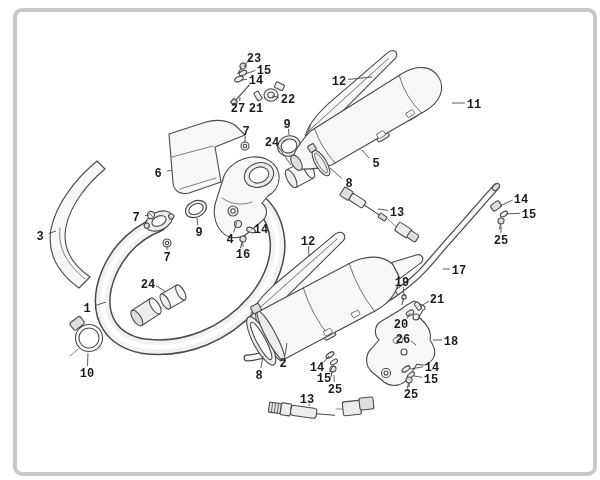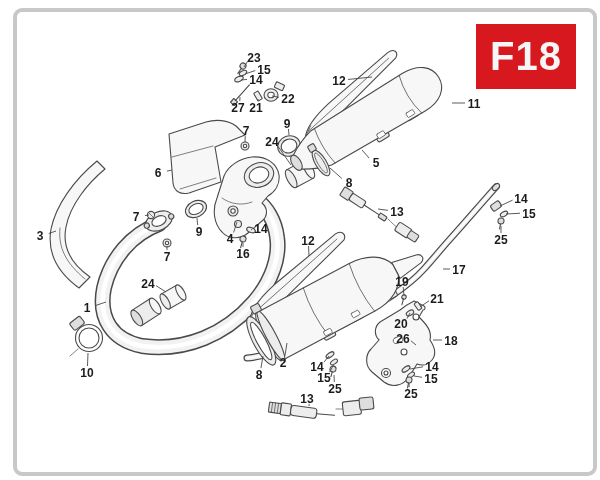--- a/index.html
+++ b/index.html
@@ -1,17 +1,17 @@
 <!DOCTYPE html>
 <html><head>
 <meta charset="utf-8">
 <style>
   html,body{margin:0;padding:0;background:#ffffff;}
   .stage{position:relative;width:600px;height:480px;background:#fff;overflow:hidden;
-         font-family:Liberation Sans, sans-serif;}
+         font-family:Liberation Mono, monospace;}
   svg{position:absolute;left:0;top:0;}
   .ink{stroke:#4a4a4a;stroke-width:1.1;fill:none;stroke-linejoin:round;stroke-linecap:round;}
   .f-white{fill:#ffffff;}
   .f-a{fill:#f7f7f7;}
   .f-b{fill:#ededed;}
   .f-c{fill:#dedede;}
   .thin{stroke-width:0.7;}
   .pipe-out{stroke:#4a4a4a;fill:none;stroke-linecap:round;}
   .pipe-in{stroke:#f2f2f2;fill:none;stroke-linecap:round;}
   .pipe-hi{stroke:#ffffff;fill:none;stroke-linecap:round;}
@@ -361,16 +361,13 @@
         <text x="432" y="366" text-anchor="middle" dy="0.38em" class="callout-text">14</text>
         <line x1="422.0616445610941" y1="377.2989525145956" x2="414" y2="376" class="leader"></line>
         <text x="431" y="378" text-anchor="middle" dy="0.38em" class="callout-text">15</text>
         <line x1="409.23495478375634" y1="387.1165159458545" x2="409" y2="383" class="leader"></line>
         <text x="411" y="393" text-anchor="middle" dy="0.38em" class="callout-text">25</text>
         <line x1="309.182820625327" y1="403.820855000872" x2="309" y2="406" class="leader"></line>
         <text x="307" y="398" text-anchor="middle" dy="0.38em" class="callout-text">13</text>
       </g>
 </svg>
 
-<div class="badge" style="left: 476px; top: 24px; width: 100px; height: 65px; background: rgb(215, 24, 30);">
-  <span>F18</span>
 </div>
-</div>
 
 </body></html>

